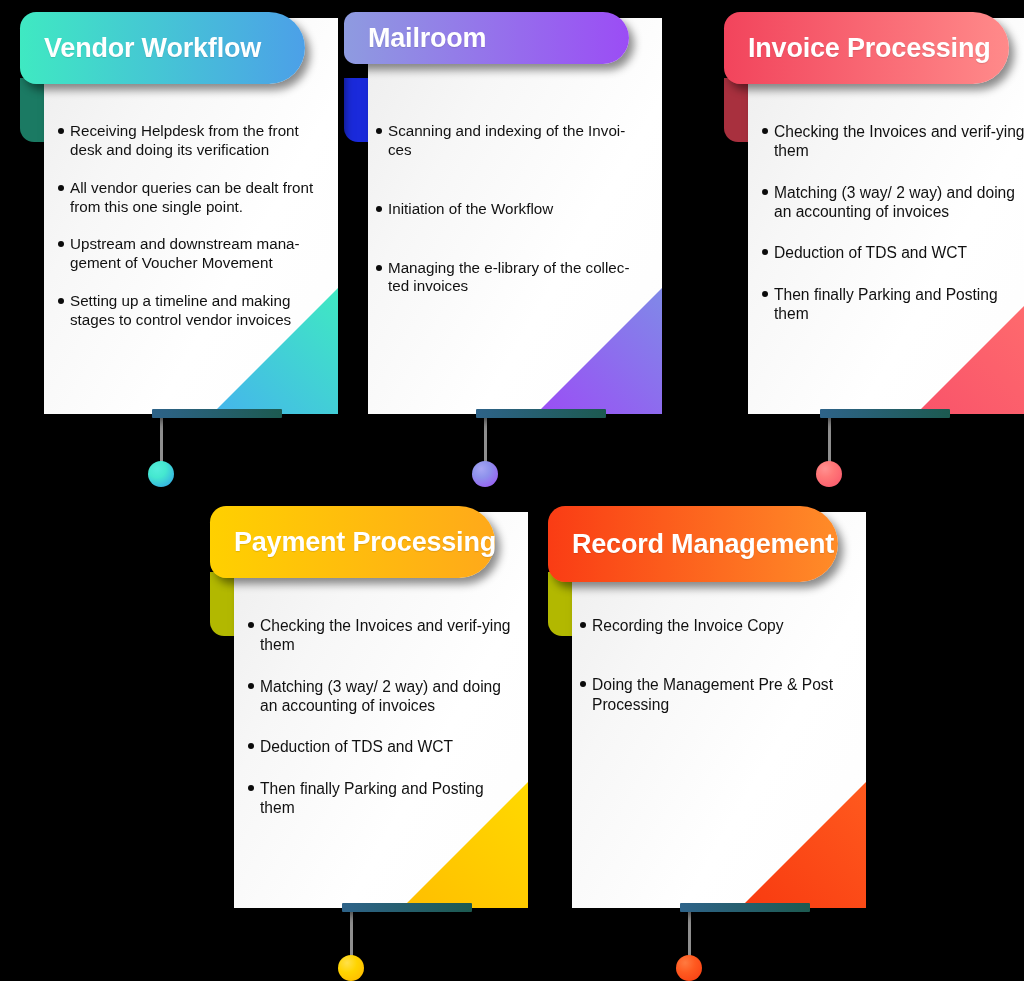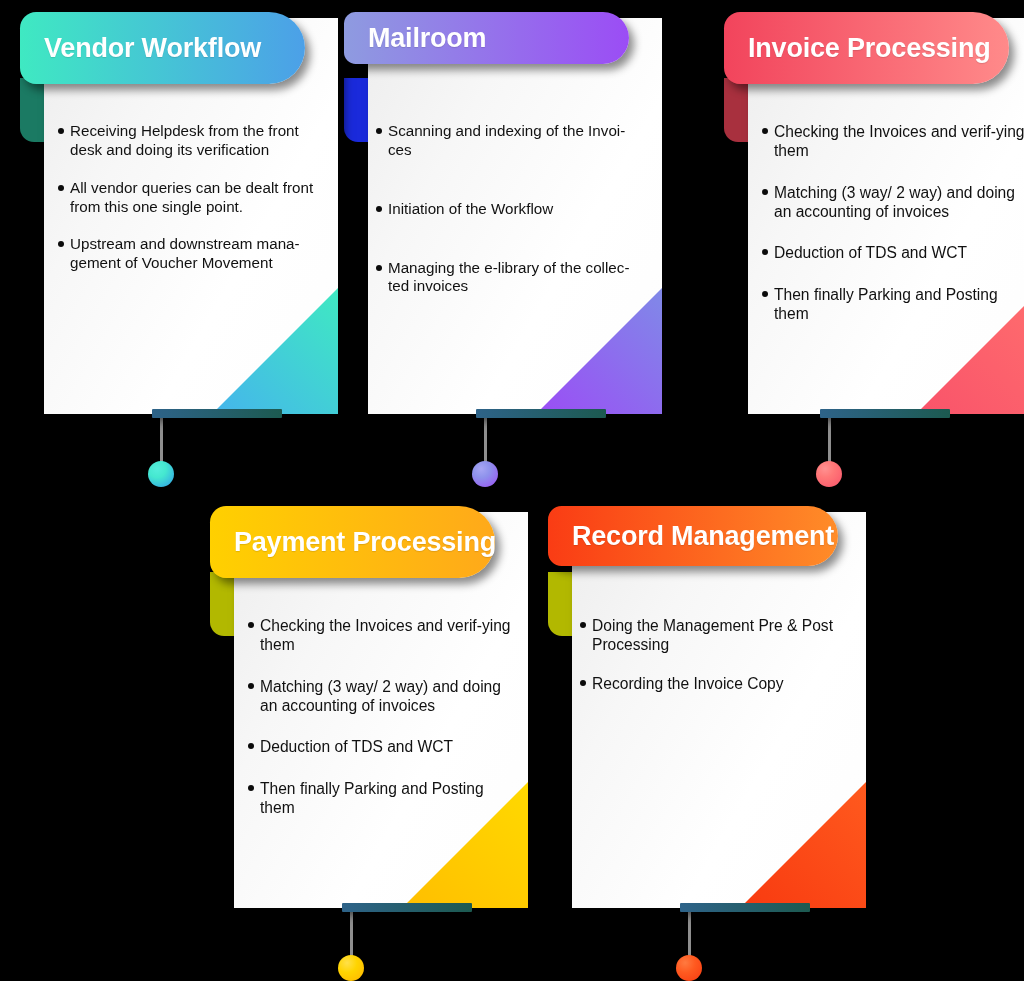--- a/index.html
+++ b/index.html
@@ -136,20 +136,24 @@
         <span class="btxt">Receiving Helpdesk from the front desk and doing its verification</span>
       </li>
       <li class="bullet">
         <span class="dot"></span>
         <span class="btxt">All vendor queries can be dealt front from this one single point.</span>
       </li>
       <li class="bullet">
         <span class="dot"></span>
         <span class="btxt">Upstream and downstream mana-gement of Voucher Movement</span>
       </li>
+      <li class="bullet">
+        <span class="dot"></span>
+        <span class="btxt">Setting up a timeline and making stages to control vendor invoices</span>
+      </li>
     </ul>
   </div>
   <div class="stem" style="left:160px;top:414px;height:60px;"></div>
   <div class="basebar" style="left:152px;top:409px;width:130px;
               background:linear-gradient(90deg,#2E6389 0%,#1C5A50 100%);"></div>
   <div class="pin" style="left:148px;top:461px;
               background:radial-gradient(circle at 35% 30%,#55EEDC 0%,#45E8D0 35%,#2E9BE8 100%);"></div>
 
   <div class="card" style="left:368px;top:18px;width:294px;height:396px;">
     <div class="fold" style="left:-24px;top:60px;width:38px;height:64px;background:#1A2ADB;"></div>
@@ -283,32 +287,32 @@
       <svg viewBox="0 0 126 126" preserveAspectRatio="none">
         <defs>
             <linearGradient id="tri5" x1="0" y1="1" x2="1" y2="0">
           <stop offset="0" stop-color="#F83A10"></stop>
               <stop offset="1" stop-color="#FF5A1E"></stop>
         </linearGradient>
           </defs>
         <polygon points="126,0 126,126 0,126" fill="url(#tri5)"></polygon>
       </svg>
     </div>
-    <div class="ribbon r1" style="left:-24px;top:-6px;width:290px;height:60px;
+    <div class="ribbon r1" style="left:-24px;top:-6px;width:290px;height:76px;
                 background:linear-gradient(90deg,#FA3C14 0%,#FF8C28 100%);">
       <span class="ribbon-title">Record Management</span>
     </div>
     <ul class="bullets" style="left:8px;top:104px;width:282px;">
+      <li class="bullet" style="margin-bottom:40px;font-size:15.6px;">
+        <span class="dot"></span>
+        <span class="btxt">Recording the Invoice Copy</span>
+      </li>
       <li class="bullet" style="font-size:15.6px;">
         <span class="dot"></span>
         <span class="btxt">Doing the Management Pre &amp; Post Processing</span>
-      </li>
-      <li class="bullet" style="margin-bottom:40px;font-size:15.6px;">
-        <span class="dot"></span>
-        <span class="btxt">Recording the Invoice Copy</span>
       </li>
     </ul>
   </div>
   <div class="stem" style="left:688px;top:908px;height:60px;"></div>
   <div class="basebar" style="left:680px;top:903px;width:130px;
               background:linear-gradient(90deg,#2E6389 0%,#1C5A50 100%);"></div>
   <div class="pin" style="left:676px;top:955px;
               background:radial-gradient(circle at 35% 30%,#FF7A40 0%,#FF5A20 40%,#F83A10 100%);"></div>
 
 </div>

